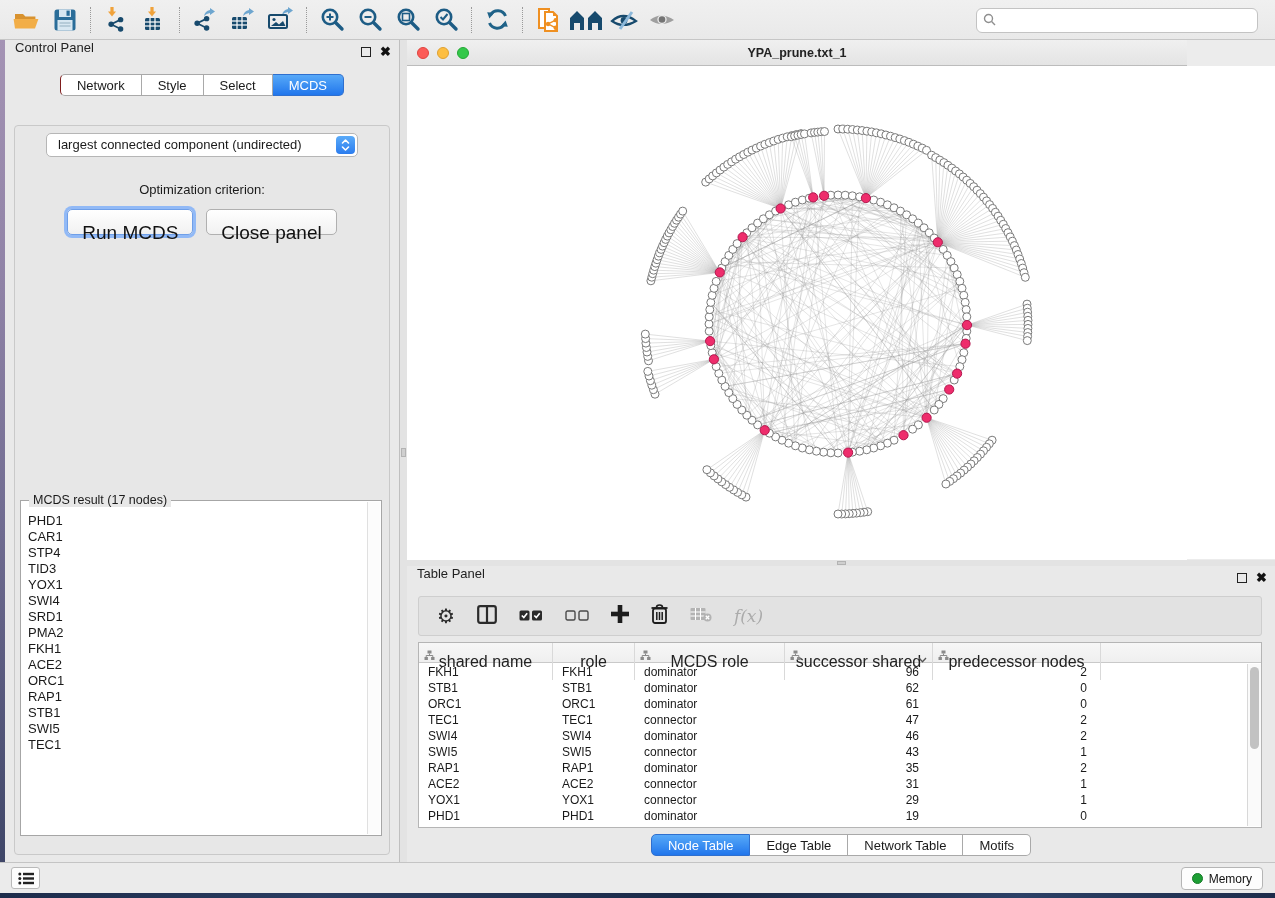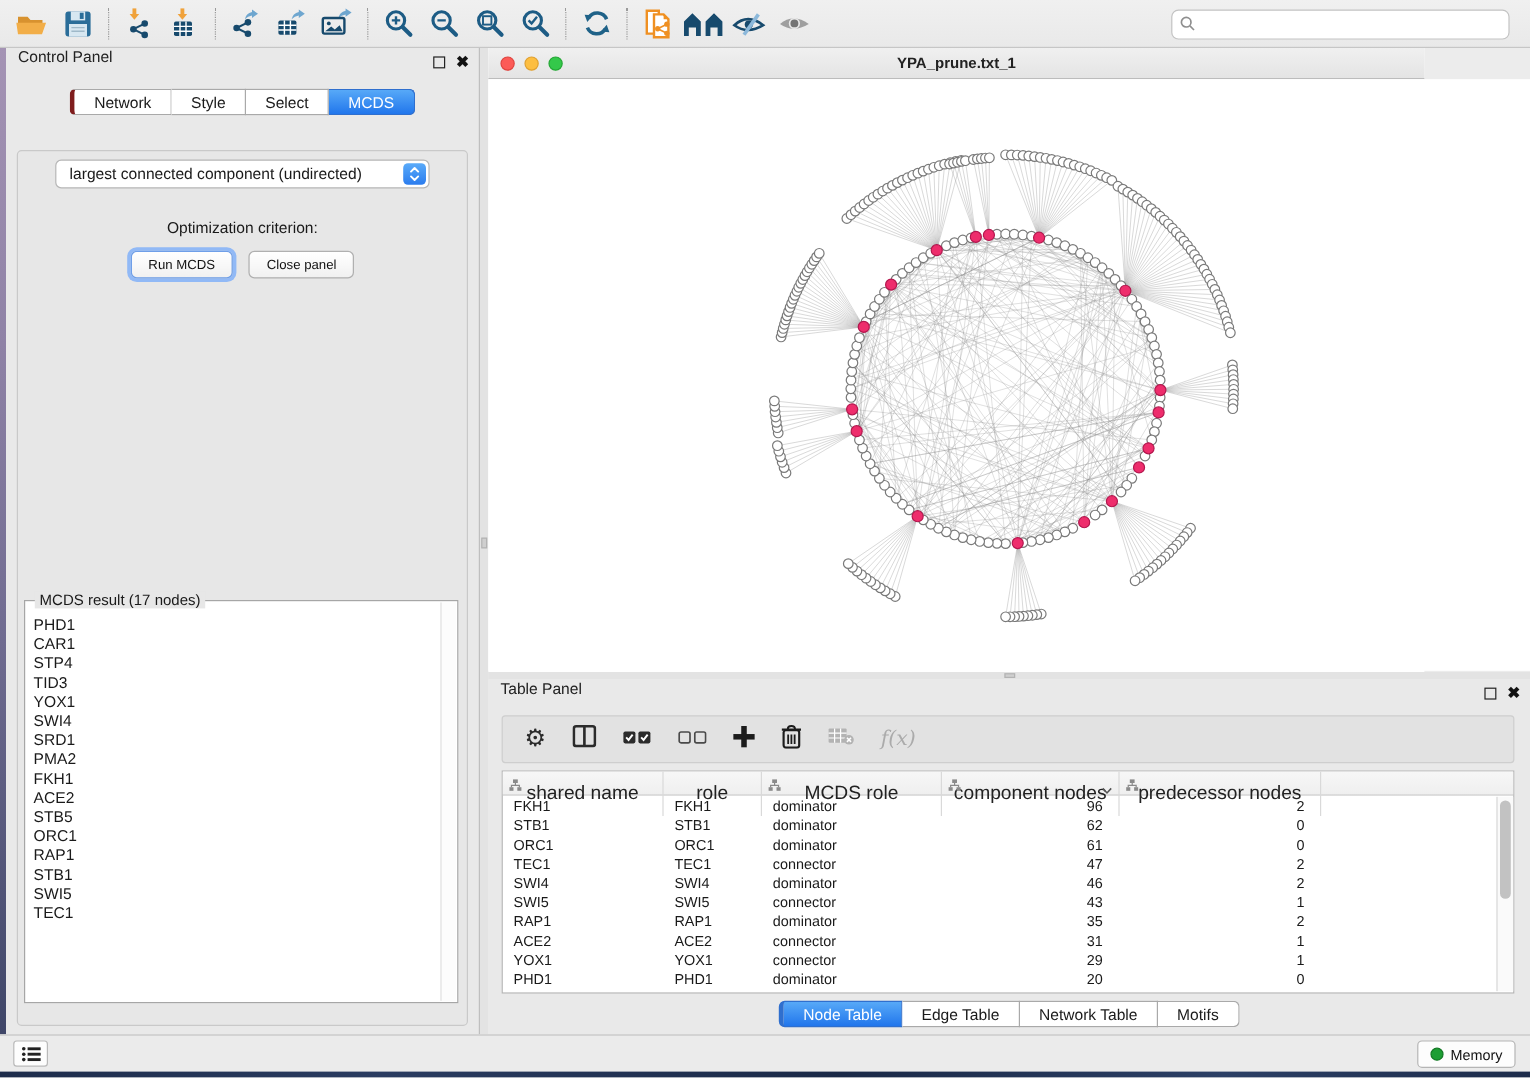--- a/index.html
+++ b/index.html
@@ -32,36 +32,36 @@
     background:#e9e9e9; border-right:1px solid #bfbfbf; }
   .panel-header { position:relative; height:28px; display:flex; align-items:flex-start; padding:0 10px; }
   .panel-title { font-size:13px; color:#222; }
   .win-icons { position:absolute; right:8px; top:7px; display:flex; gap:9px; align-items:center; }
   .float-icon { width:10px; height:10px; border:1.6px solid #222; display:inline-block; }
   .close-icon { font-size:13px; font-weight:bold; color:#111; line-height:10px; }
 
   .seg-tabs { display:flex; justify-content:center; position:relative; z-index:2; }
   .seg { height:22px; line-height:21px; padding:0 16px; font-size:13px; background:#fff;
     border:1px solid #a9a9a9; border-left:none; color:#1a1a1a; }
-  .seg:first-child { border-left:4px solid #7f1d1d; border-radius:5px 0 0 5px; }
+  .seg:first-child { border-left:1px solid #7f1d1d; border-radius:5px 0 0 5px; }
   .seg:last-child { border-radius:0 5px 5px 0; }
   .seg.active { background:linear-gradient(#57a9f8,#2176ec); border-color:#2f6fce; color:#fff; }
 
   #cp-tabbar { margin-top:6px; }
   #cp-pane { position:absolute; left:9px; right:9px; top:85px; bottom:7px;
     background:#e7e7e7; border:1px solid #c9c9c9; border-radius:4px; }
   #opt-label { text-align:center; margin-top:25px; font-size:13px; }
   #criterion { position:relative; margin:7px auto 0; width:312px; height:24px; background:#fff;
     border:1px solid #b6b6b6; border-radius:5px; font-size:13px; line-height:22px;
     padding-left:11px; }
   #criterion .stepper { position:absolute; right:2px; top:2px; width:19px; height:18px;
     border-radius:4px; background:linear-gradient(#5aabf9,#2b7cee);
     display:flex; flex-direction:column; align-items:center; justify-content:center; }
   #cp-buttons { display:flex; justify-content:center; gap:13px; margin-top:12px; }
-  .mac-btn { height:23px; padding:0 14px; font-size:11px; background:linear-gradient(#ffffff,#f1f1f1);
+  .mac-btn { height:23px; padding:12px 14px; font-size:19px; background:linear-gradient(#ffffff,#f1f1f1);
     border:1px solid #b0b0b0; border-radius:5px; color:#111; }
   .mac-btn.focused { box-shadow:0 0 0 3px rgba(92,156,255,.62); border-color:#6f9fe8; }
 
   #mcds-group { position:absolute; left:5px; right:7px; top:374px; bottom:18px;
     border:1px solid #a6a6a6; background:#fff;padding-left:24px; }
   #mcds-group-title { position:absolute; left:8px; top:-8px; background:#e7e7e7;
     padding:0 4px; font-size:12.5px; }
   #mcds-list { position:absolute; left:1px; top:6px; bottom:1px; right:15px;
     overflow:hidden; font-size:13px; line-height:16px; padding:6px 0 0 6px; }
   #mcds-scroll { position:absolute; top:1px; bottom:1px; right:1px; width:13px;
@@ -370,21 +370,20 @@
             <div>PHD1</div>
             <div>CAR1</div>
             <div>STP4</div>
             <div>TID3</div>
             <div>YOX1</div>
             <div>SWI4</div>
             <div>SRD1</div>
             <div>PMA2</div>
             <div>FKH1</div>
             <div>ACE2</div>
-            <div>STB5</div>
             <div>ORC1</div>
             <div>RAP1</div>
             <div>STB1</div>
             <div>SWI5</div>
             <div>TEC1</div>
           </div>
         <div id="mcds-scroll"></div>
       </div>
     </div>
   </div>
@@ -1181,21 +1180,21 @@
               </svg></span>
             <span>MCDS role</span>
           </div>
           <div class="th" style="width: 148px;">
             <span class="col-icon"><svg width="11" height="11" viewBox="0 0 11 11">
                 <rect x="3.5" y="0.5" width="4" height="3" fill="#8a8a8a"></rect>
                 <rect x="0.5" y="7" width="3.4" height="3" fill="#8a8a8a"></rect>
                 <rect x="7.1" y="7" width="3.4" height="3" fill="#8a8a8a"></rect>
                 <path d="M5.5 3.5 V5.5 M2.2 7 V5.5 H8.8 V7" fill="none" stroke="#8a8a8a" stroke-width="1"></path>
               </svg></span>
-            <span>component nodes</span>
+            <span>successor shared</span>
             <span class="sort-chev"><svg width="9" height="6" viewBox="0 0 9 6">
                 <polyline points="1,1 4.5,4.8 8,1" fill="none" stroke="#555" stroke-width="1.3"></polyline>
               </svg></span>
           </div>
           <div class="th" style="width: 168px;">
             <span class="col-icon"><svg width="11" height="11" viewBox="0 0 11 11">
                 <rect x="3.5" y="0.5" width="4" height="3" fill="#8a8a8a"></rect>
                 <rect x="0.5" y="7" width="3.4" height="3" fill="#8a8a8a"></rect>
                 <rect x="7.1" y="7" width="3.4" height="3" fill="#8a8a8a"></rect>
                 <path d="M5.5 3.5 V5.5 M2.2 7 V5.5 H8.8 V7" fill="none" stroke="#8a8a8a" stroke-width="1"></path>
@@ -1265,21 +1264,21 @@
             <div class="td" style="width: 134px;">YOX1</div>
             <div class="td" style="width: 82px;">YOX1</div>
             <div class="td" style="width: 150px;">connector</div>
             <div class="td num" style="width: 148px;">29</div>
             <div class="td num" style="width: 168px;">1</div>
           </div>
           <div class="tr">
             <div class="td" style="width: 134px;">PHD1</div>
             <div class="td" style="width: 82px;">PHD1</div>
             <div class="td" style="width: 150px;">dominator</div>
-            <div class="td num" style="width: 148px;">20</div>
+            <div class="td num" style="width: 148px;">19</div>
             <div class="td num" style="width: 168px;">0</div>
           </div>
         </div>
       <div id="tp-scroll">
           <div id="tp-thumb"></div>
         </div>
     </div>
     <div id="tp-tabbar" class="seg-tabs">
         <div class="seg active">Node Table</div>
         <div class="seg">Edge Table</div>

